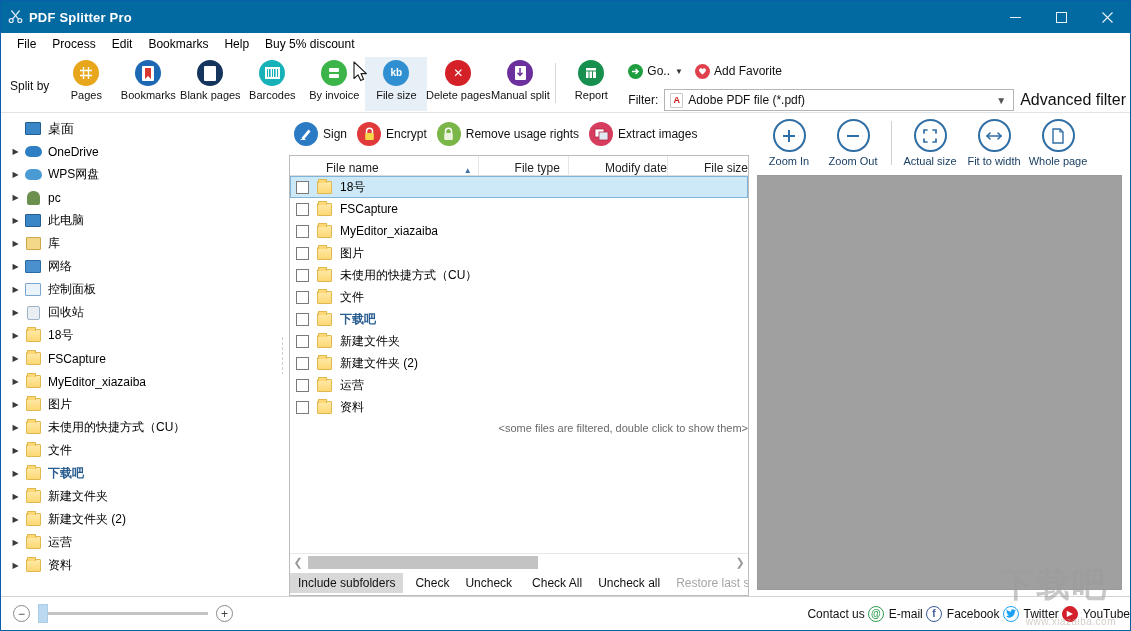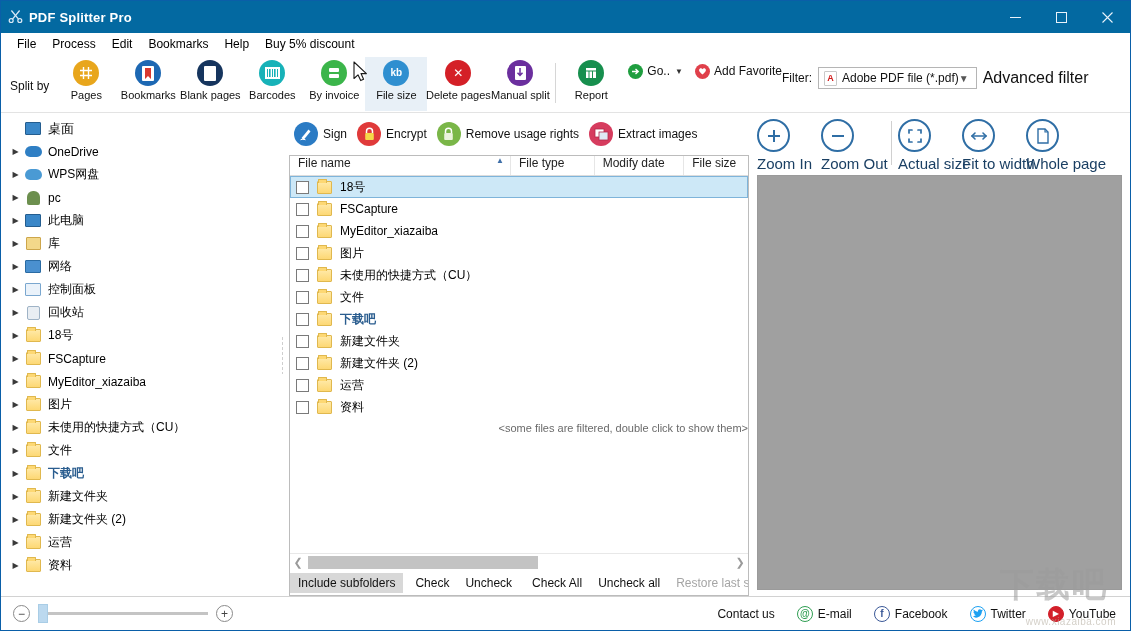--- a/index.html
+++ b/index.html
@@ -65,21 +65,21 @@
   .tb-sep { width: 1px; height: 40px; background: #d6d6d6; margin: 6px 4px 0 4px; }
 
   .ico { width: 26px; height: 26px; border-radius: 50%; position: relative;
          display: flex; align-items: center; justify-content: center; }
   .ico .inner { font-size: 13px; color: #fff; font-weight: bold; line-height: 1; text-align: center; }
   .ico .sheet {
     width: 12px; height: 15px; background: #fff; border-radius: 1px;
   }
 
   
-  .tb-right { display: flex; flex-direction: row; padding-left: 6px; padding-top: 3px; flex: 1; min-width: 0;}
+  .tb-right { display: flex; flex-direction: column; padding-left: 6px; padding-top: 3px; flex: 1; min-width: 0;}
   .tb-right-row1 { display: flex; align-items: center; height: 22px; gap: 4px; }
   .tb-right-row2 { display: flex; align-items: center; height: 26px; margin-top: 5px; gap: 6px; }
   .mini-link { display: flex; align-items: center; gap: 4px; font-size: 12px; color: #111; cursor: default;}
   .circ { width: 15px; height: 15px; border-radius: 50%; display:flex; align-items:center; justify-content:center; }
   .caret { font-size: 8px; color: #333; margin-left: 1px; }
   .filter-label { font-size: 12px; color: #111; }
   .filter-box {
     flex: 1; height: 22px; border: 1px solid #b5b5b5; background: #fff;
     display: flex; align-items: center; padding: 0 2px 0 5px; min-width: 0;
   }
@@ -159,22 +159,22 @@
 
   .list-wrap {
     flex: 1; border: 1px solid #bcbcbc; margin: 0 0 0 2px; display: flex;
     flex-direction: column; min-height: 0; background: #fff;
     border-bottom: none;
   }
   .list-header {
     height: 20px; flex: 0 0 20px; display: flex; align-items: stretch;
     background: #fff; border-bottom: 1px solid #dcdcdc; font-size: 12px; color: #222;
   }
-  .hcol { display: flex; align-items: flex-start; padding-left: 8px;
-          border-right: 1px solid #e6e6e6; position: relative; white-space: nowrap; }
+  .hcol { display: flex; align-items: flex-end; padding-left: 8px;
+          border-right: 1px solid #e6e6e6; position: relative; white-space: nowrap; margin-left: 28px; }
   .hcol .sortarrow { margin-left: auto; padding-right: 6px; color: #3f6fa8; font-size: 8px; }
   .rows { flex: 1; overflow: hidden; background: #fff; }
   .frow {
     height: 22px; display: flex; align-items: center; padding-left: 6px;
     font-size: 12px; color: #000; white-space: nowrap; cursor: default;
   }
   .frow.sel { background: #cde8f7; outline: 1px solid #7eb4da; outline-offset: -1px; }
   .cbox {
     width: 13px; height: 13px; border: 1px solid #7a7a7a; background: #fff;
     flex: 0 0 13px; margin-right: 8px;
@@ -200,22 +200,22 @@
   .bbtn.dim { color: #a5a5a5; }
   .bsep { width: 1px; height: 16px; background: #cfcfcf; margin: 0 2px; }
 
   
   .right-pane { flex: 1; display: flex; flex-direction: column; min-width: 0; }
   .zoom-bar {
     height: 62px; flex: 0 0 62px; display: flex; align-items: flex-start;
     padding-top: 6px; padding-left: 8px;
   }
   .zbtn {
-    width: 64px; display: flex; flex-direction: column; 
-    font-size: 15px; color: #1a3f63; cursor: default;
+    width: 64px; display: flex; flex-direction: column; align-items: center;
+    font-size: 11px; color: #1a3f63; cursor: default;
   }
   .zcirc {
     width: 33px; height: 33px; border-radius: 50%; border: 2px solid #2f6ea5;
     display: flex; align-items: center; justify-content: center; color: #2f6ea5;
   }
   .zbtn .zl { margin-top: 3px; white-space: nowrap; }
   .zsep { width: 1px; height: 44px; background: #d0d0d0; margin: 2px 6px 0 6px; }
   .preview {
     flex: 1; margin: 0 8px 6px 8px; background: #a0a0a0;
     border: 1px solid #9a9a9a; position: relative; overflow: hidden;
@@ -226,21 +226,21 @@
     height: 34px; flex: 0 0 34px; border-top: 1px solid #d2d2d2;
     display: flex; align-items: center; background: #fff; position: relative;
   }
   .zoom-slider { display: flex; align-items: center; padding-left: 12px; gap: 8px; }
   .sl-circ {
     width: 17px; height: 17px; border-radius: 50%; border: 1px solid #8a8a8a;
     color: #444; display: flex; align-items: center; justify-content: center; font-size: 12px;
   }
   .sl-track { width: 170px; height: 3px; background: #c4c4c4; position: relative; }
   .sl-thumb { position: absolute; left: 0px; top: -8px; width: 10px; height: 19px; background: #bcd9ef; border:1px solid #a9cde6;}
-  .social { margin-left: auto; display: flex; align-items: center; gap: 22px; padding-right: 14px; }
+  .social { margin-left: auto; display: flex; align-items: center; gap: 3px; }
   .slink { display: flex; align-items: center; gap: 5px; font-size: 12px; color: #111; cursor: default; }
   .scirc { width: 16px; height: 16px; border-radius: 50%; display: flex; align-items: center;
            justify-content: center; font-size: 10px; font-weight: bold; }
 
   
   .watermark {
     position: absolute; right: 8px; bottom: 2px; width: 218px; height: 66px;
     pointer-events: none; z-index: 5; opacity: .55;
   }
   .wm-cn {

